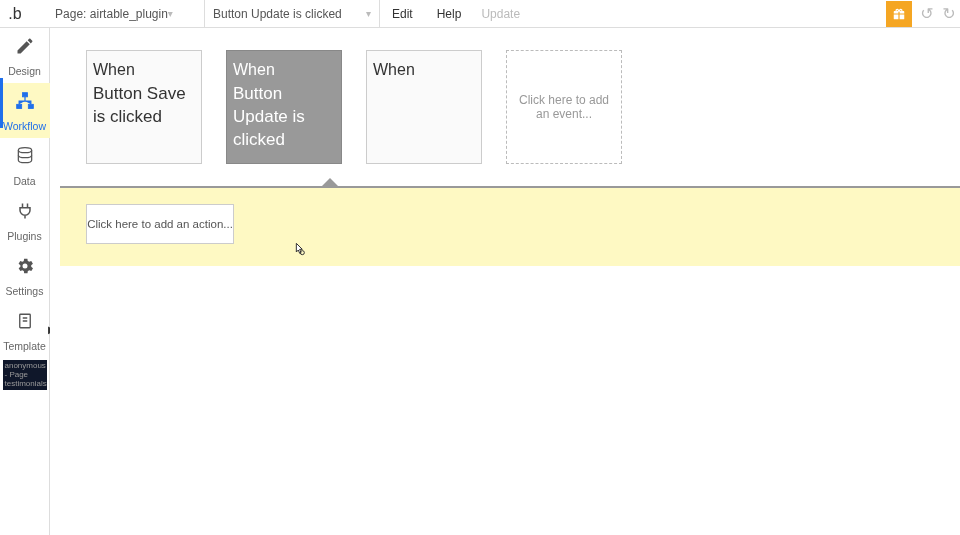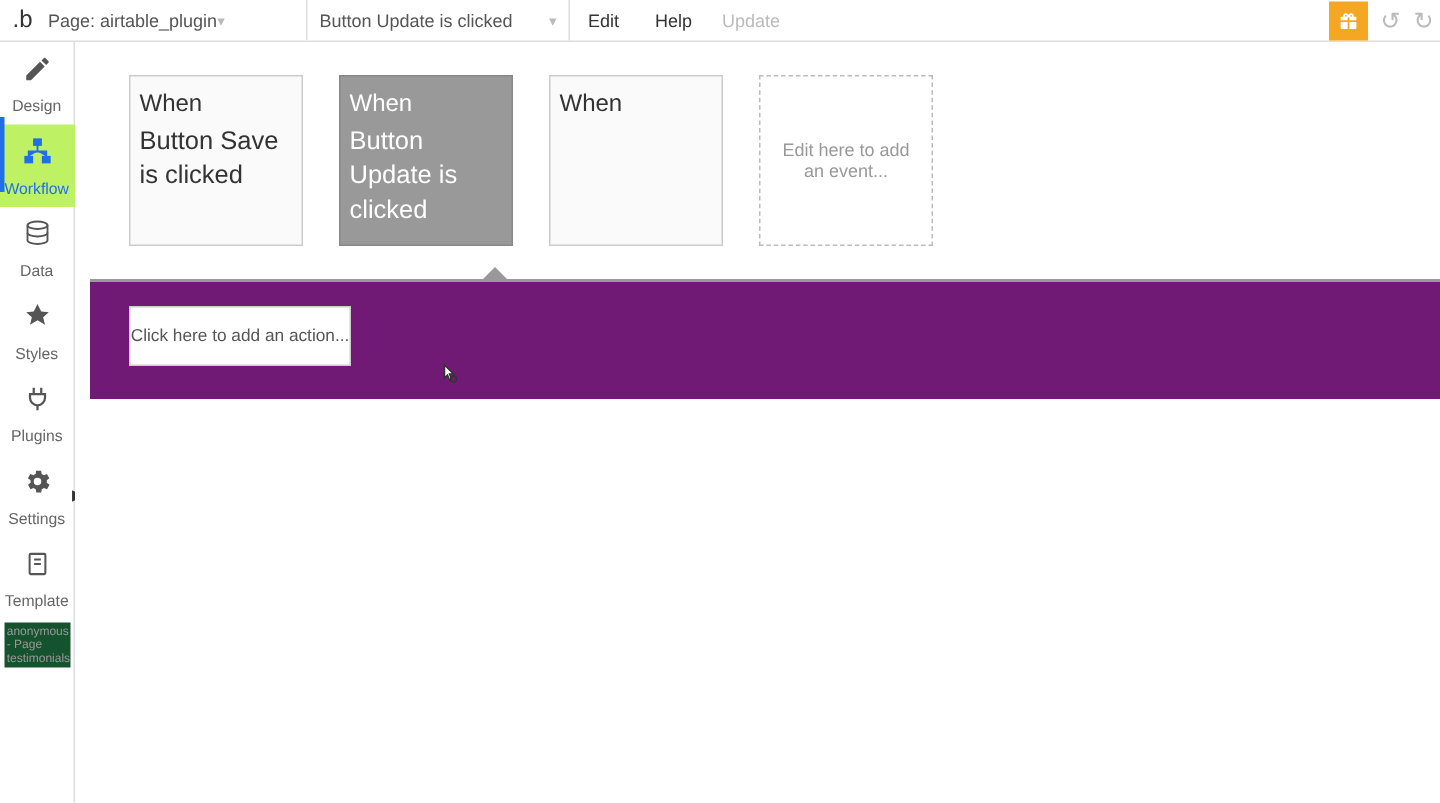--- a/index.html
+++ b/index.html
@@ -1,54 +1,54 @@
 <!DOCTYPE html>
 <html><head>
   <meta charset="utf-8">
   <style>
     * { margin: 0; padding: 0; box-sizing: border-box; font-family: -apple-system, BlinkMacSystemFont, "Segoe UI", Arial, sans-serif; }
     body { width: 960px; height: 535px; overflow: hidden; background: #fff; position: relative; }
 
     
     .topbar { height: 28px; border-bottom: 1px solid #ddd; display: flex; align-items: center; font-size: 12px; color: #555; }
     .logo { width: 24px; text-align: center; font-size: 16px; font-weight: 300; color: #333; padding-left: 6px; }
-    .page-dd { display: flex; align-items: center; width: 180px; padding: 0 8px; justify-content: flex-start; cursor: pointer; }
+    .page-dd { display: flex; align-items: center; width: 180px; padding: 0 8px; justify-content: center; cursor: pointer; }
     .event-dd { display: flex; align-items: center; width: 175px; padding: 0 8px; justify-content: space-between; cursor: pointer; border-left: 1px solid #ddd; height: 100%; }
     .divider-v { width: 1px; height: 100%; background: #ddd; }
     .menu-item { padding: 0 12px; cursor: pointer; color: #333; }
     .saved { color: #bbb; padding: 0 8px; }
     .flex-spacer { flex: 1; }
     .gift { width: 26px; height: 26px; background: #f5a623; display: flex; align-items: center; justify-content: center; color: #fff; font-size: 14px; margin-right: 4px; }
     .undo, .redo { width: 22px; text-align: center; color: #bbb; font-size: 16px; cursor: pointer; }
     .chev { color: #bbb; font-size: 10px; }
 
     
     .sidebar { position: absolute; left: 0; top: 28px; width: 50px; bottom: 0; border-right: 1px solid #ddd; background: #fff; display: flex; flex-direction: column; align-items: center; }
     .side-item { width: 50px; display: flex; flex-direction: column; align-items: center; padding: 8px 0 6px; font-size: 10px; color: #555; cursor: pointer; gap: 4px; }
-    .side-item.active { background: #bef264; }
+    .side-item.active { background: #fef9c3; }
     .side-item.active .side-label { color: #1f6feb; }
     .side-active-bar { position: absolute; left: 0; top: 50px; width: 3px; height: 50px; background: #1f6feb; }
     .side-icon { font-size: 18px; color: #555; }
     .side-item.active .side-icon svg path, .side-item.active .side-icon svg rect, .side-item.active .side-icon svg line { stroke: #1f6feb; fill: #1f6feb; }
     .side-label { font-size: 10.5px; color: #666; }
-    .anon-badge { font-size: 8px; background: #14532d; color: #999; width: 44px; padding: 2px; line-height: 1.1; margin-top: 2px; text-align: left; }
+    .anon-badge { font-size: 8px; background: #0f172a; color: #999; width: 44px; padding: 2px; line-height: 1.1; margin-top: 2px; text-align: left; }
     .side-expand { position: absolute; left: 48px; top: 324px; font-size: 10px; color: #333; }
 
     
     .main { position: absolute; left: 50px; top: 28px; right: 0; bottom: 0; background: #fff; }
     .events-strip { position: absolute; left: 10px; top: 0; right: 0; height: 155px; background: #fff; padding: 22px 26px 0; display: flex; gap: 24px; }
     .event-card { width: 116px; height: 114px; border: 1px solid #ccc; background: #fafafa; padding: 10px 6px 0; font-size: 12px; color: #333; cursor: pointer; }
     .event-card.selected { background: #999; border-color: #888; color: #fff; position: relative; }
     .event-card .when { font-size: 16px; font-weight: 400; margin-bottom: 4px; }
     .event-card.selected .when { color: #fff; }
     .event-card .desc { font-size: 17px; line-height: 1.35; }
     .event-add { width: 116px; height: 114px; border: 1px dashed #bbb; display: flex; align-items: center; justify-content: center; text-align: center; font-size: 12px; color: #999; padding: 0 10px; cursor: pointer; }
     .pointer-tri { position: absolute; left: 272px; top: 150px; width: 0; height: 0; border-left: 8px solid transparent; border-right: 8px solid transparent; border-bottom: 8px solid #999; }
 
-    .action-area { position: absolute; left: 10px; top: 158px; right: 0; border-top: 2px solid #999; background: #701a75; padding: 16px 26px 22px; }
+    .action-area { position: absolute; left: 10px; top: 158px; right: 0; border-top: 2px solid #999; background: #fef9c3; padding: 16px 26px 22px; }
     .action-add { width: 148px; height: 40px; border: 1px solid #ccc; background: #fff; display: flex; align-items: center; justify-content: center; font-size: 11.5px; color: #555; cursor: pointer; }
 
     .cursor-fake { position: absolute; left: 241px; top: 213px; font-size: 14px; pointer-events: none; }
   </style>
 </head>
 <body>
 
 <div class="topbar">
   <div class="logo">.b</div>
   <div class="page-dd">
@@ -101,28 +101,20 @@
     <span class="side-icon">
       <svg width="20" height="20" viewBox="0 0 24 24" fill="none" stroke="#555" stroke-width="1.5">
           <ellipse cx="12" cy="5" rx="8" ry="3"></ellipse>
           <path d="M4 5v6c0 1.7 3.6 3 8 3s8-1.3 8-3V5"></path>
           <path d="M4 11v6c0 1.7 3.6 3 8 3s8-1.3 8-3v-6"></path>
         </svg>
     </span>
     <span class="side-label">Data</span>
   </div>
 
-  <div class="side-item">
-    <span class="side-icon">
-      <svg width="20" height="20" viewBox="0 0 24 24" fill="#555">
-          <path d="M12 2l3 6 6 .5-4.5 4 1.5 6-6-3.5L6 18.5 7.5 12.5 3 8.5 9 8z"></path>
-        </svg>
-    </span>
-    <span class="side-label">Styles</span>
-  </div>
 
   <div class="side-item">
     <span class="side-icon">
       <svg width="20" height="20" viewBox="0 0 24 24" fill="none" stroke="#555" stroke-width="1.8">
           <path d="M9 3v5M15 3v5M6 8h12v3a6 6 0 01-12 0V8zM12 17v4"></path>
         </svg>
     </span>
     <span class="side-label">Plugins</span>
   </div>
 
@@ -157,21 +149,21 @@
       <div class="desc">Button Save is clicked</div>
     </div>
     <div class="event-card selected">
       <div class="when">When</div>
       <div class="desc">Button Update is clicked</div>
     </div>
     <div class="event-card">
       <div class="when">When</div>
     </div>
     <div class="event-add">
-      <span>Edit here to add an event...</span>
+      <span>Click here to add an event...</span>
     </div>
   </div>
 
   <div class="pointer-tri"></div>
 
   <div class="action-area">
     <div class="action-add">
       <span>Click here to add an action...</span>
     </div>
   </div>

